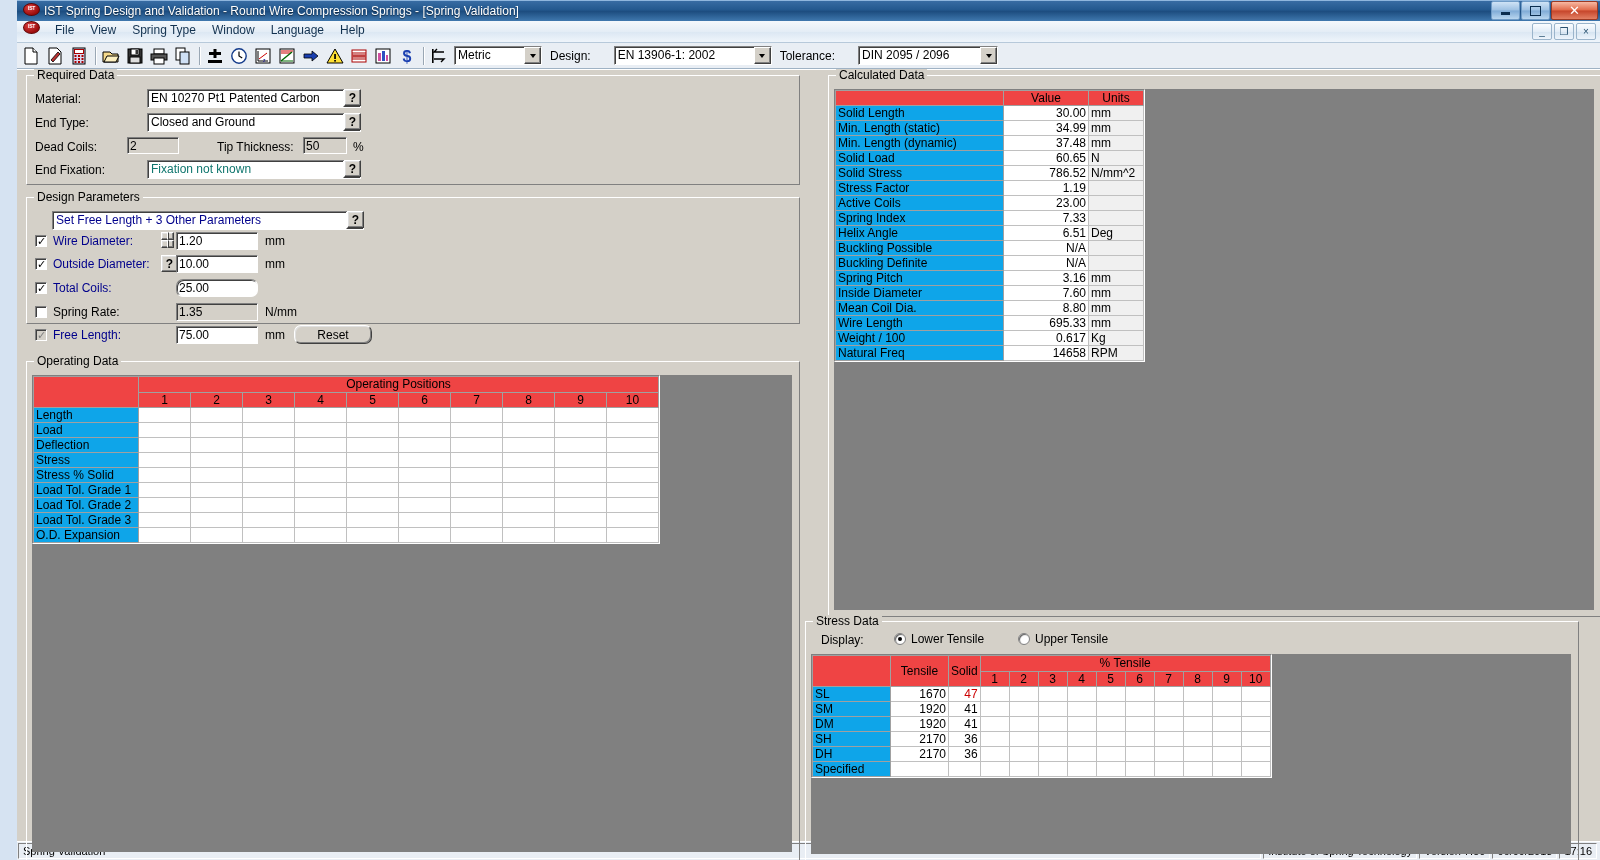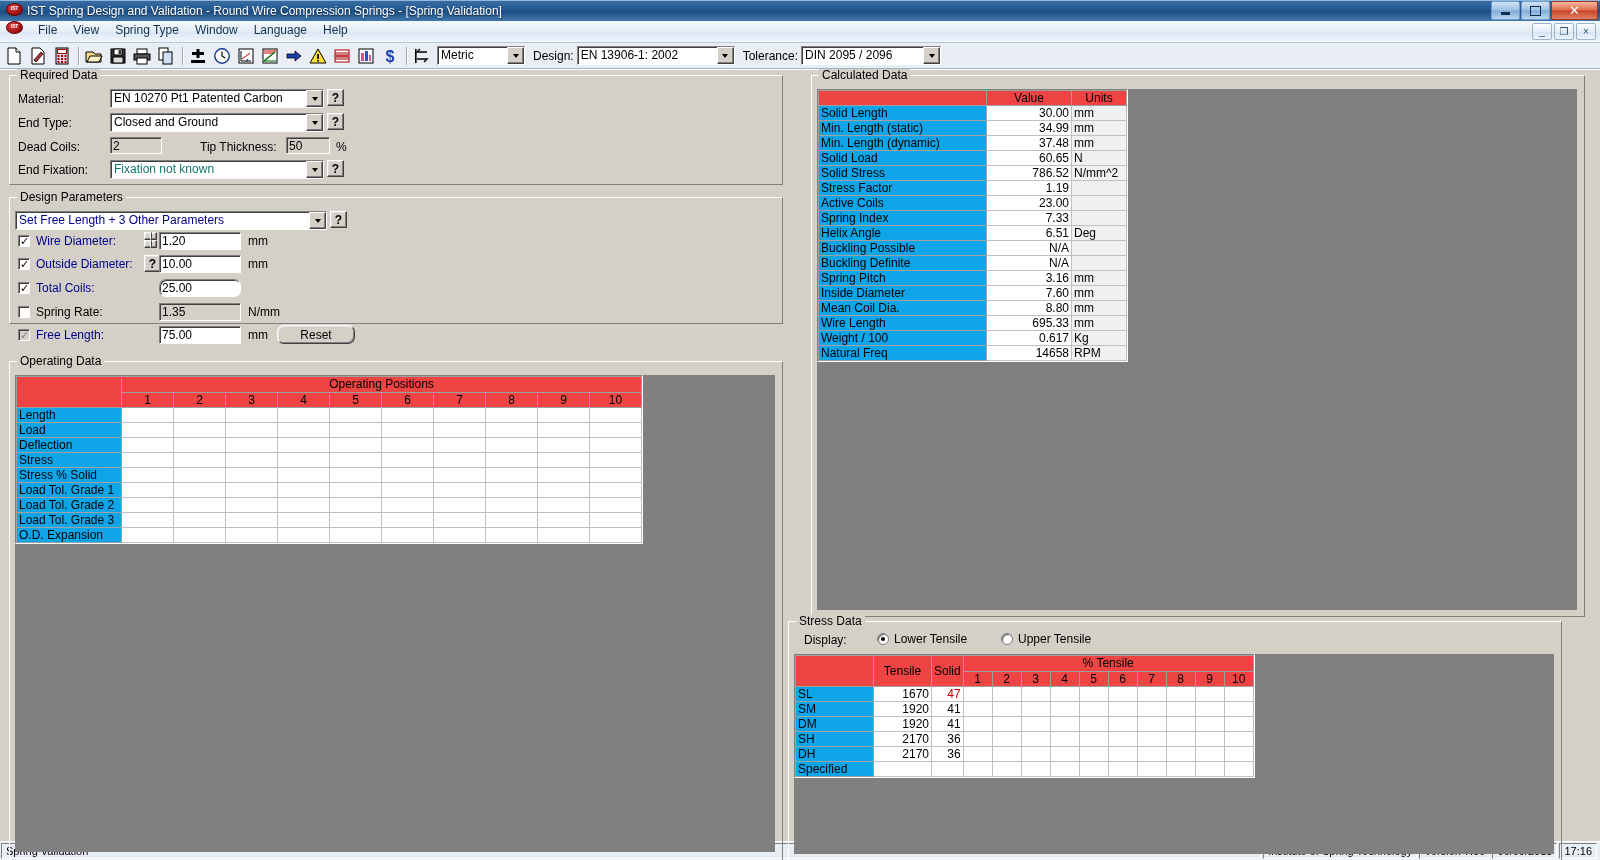--- a/index.html
+++ b/index.html
@@ -4,21 +4,21 @@
 <style>
   html,body{margin:0;padding:0;}
   body{
     width:1600px;height:860px;overflow:hidden;
     font-family:"Liberation Sans","DejaVu Sans",sans-serif;
     font-size:12px;
     background:#d6e3f2;
     -webkit-font-smoothing:none;
   }
   
-  #app{position:absolute;inset:0;display:flex;flex-direction:column;}
+  #app{position:absolute;inset:0;display:flex;flex-direction:column;padding-left:17px;}
 
   .titlebar{
     height:21px;flex:0 0 21px;position:relative;
     background:linear-gradient(to bottom,#3a6ea5 0%,#24598f 45%,#1d4d80 55%,#3f78ae 100%);
     display:flex;align-items:center;
     box-shadow:inset 0 1px 0 #8fb6dd;
   }
   .titlebar .tb-icon{width:16px;height:16px;margin:0 5px 0 6px;flex:0 0 16px;position:relative;}
   .ist-logo{
     width:15px;height:11px;border-radius:50%/50%;
@@ -75,21 +75,21 @@
   }
   .tsep{width:8px;height:20px;display:flex;align-items:center;justify-content:center;}
   .tsep:after{content:"";width:1px;height:18px;background:#9aa7b4;box-shadow:1px 0 0 #fff;}
   .tb-label{font-size:12px;color:#000;margin:0 3px 0 8px;white-space:nowrap;}
 
   
   .cbox{
     height:17px;border:1px solid;border-color:#808080 #fff #fff #808080;
     background:#fff;display:inline-flex;align-items:center;position:relative;
     box-shadow:inset 1px 1px 0 #404040;
-    font-size:12px;color:#000;
+    font-size:12px;color:#000;margin-left:20px;
   }
   .cbox .cbtext{padding:0 2px 0 3px;flex:1;white-space:nowrap;overflow:hidden;line-height:15px;}
   .cbox .cbarrow{
     width:15px;height:15px;flex:0 0 15px;margin-right:0px;
     background:#d4d0c8;border:1px solid;border-color:#fff #404040 #404040 #fff;
     box-shadow:inset -1px -1px 0 #808080, inset 1px 1px 0 #d4d0c8;
     display:flex;align-items:center;justify-content:center;
   }
   .arrow-dn{width:0;height:0;border-left:3.5px solid transparent;border-right:3.5px solid transparent;border-top:4px solid #000;}
 

